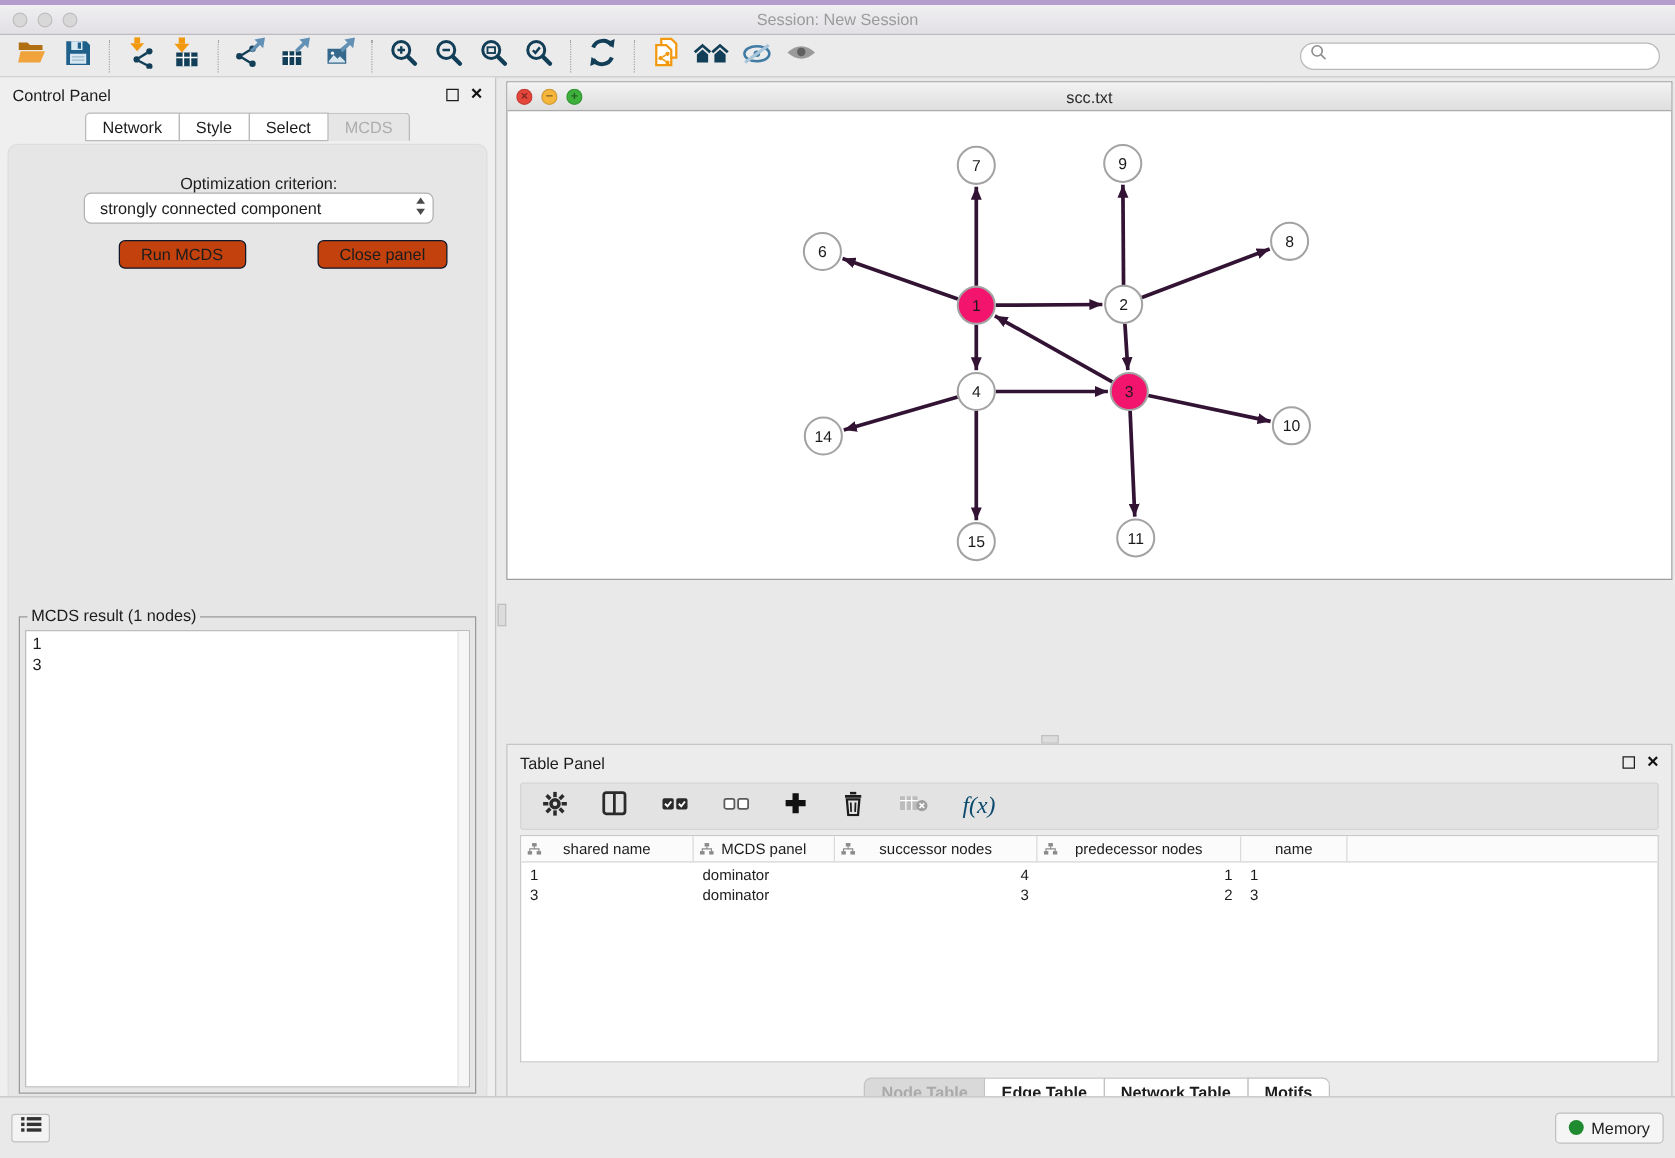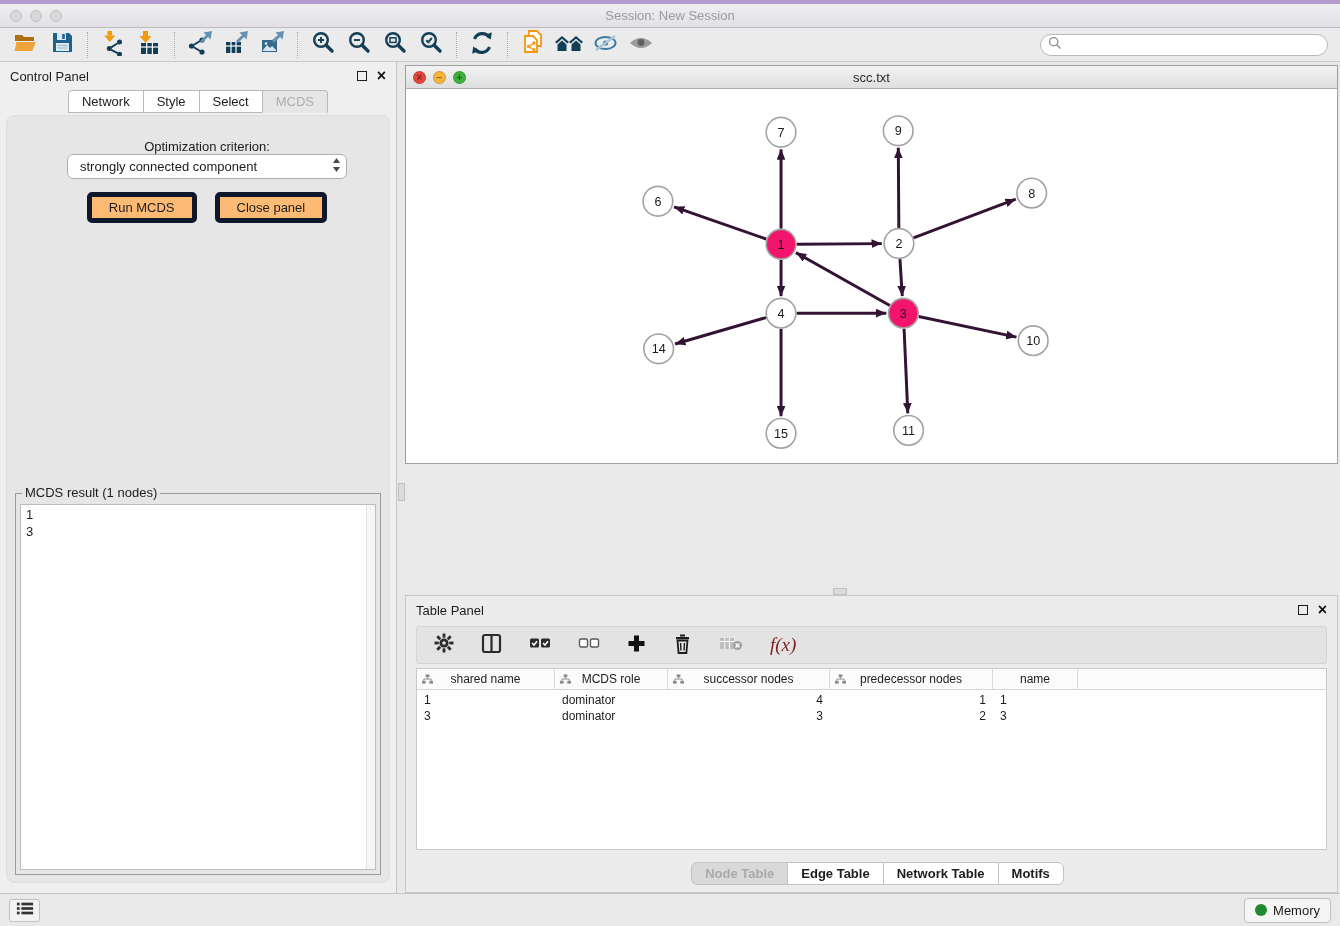--- a/index.html
+++ b/index.html
@@ -39,21 +39,21 @@
   .tab:first-child { border-radius:4px 0 0 0; }
   .tab:last-child { border-radius:0 4px 0 0; margin-right:0; }
   .tab.active { background:#e6e6e6; color:#aeaeae; border-bottom-color:#e6e6e6; }
   .cp-body { position:absolute; left:6px; right:6px; top:53px; bottom:10px; background:#e6e6e6;
     border-radius:8px; border:1px solid #dedede;padding-left:18px; }
   .opt-label { text-align:center; margin-top:23px; font-size:13px; }
   .dropdown { margin:0 42px 0; height:25px; background:#fff; border:1px solid #b0b0b0; border-radius:6px;
     display:flex; align-items:center; padding:0 5px 0 12px; font-size:13px; }
   .dropdown .val { flex:1; }
   .cp-buttons { display:flex; justify-content:center; gap:18px; margin-top:13px; }
-  .btn { background:#fdba74; border:5px solid #0f172a; border-radius:5px; padding:3px 17px; font-size:13px; }
+  .btn { background:#c2410c; border:1px solid #0f172a; border-radius:5px; padding:3px 17px; font-size:13px;margin-left:39px; }
 
   .result-group { position:absolute; left:8px; right:8px; top:377px; bottom:7px; border:1px solid #9a9a9a; }
   .result-legend { position:absolute; top:-9px; left:6px; background:#e6e6e6; padding:0 3px; font-size:13px; }
   .result-text { position:absolute; left:4px; right:4px; top:10px; bottom:4px; background:#fff;
     border:1px solid #bdbdbd; font-size:13px; padding:1px 5px; white-space:pre; line-height:17px; overflow:hidden; }
   .result-vtrack { position:absolute; right:5px; top:11px; bottom:5px; width:9px; background:#f6f6f6;
     border-left:1px solid #e4e4e4; }
 
   
   .network-window { position:absolute; left:405px; top:65px; right:2px; height:399px;
@@ -70,38 +70,38 @@
   .nw-canvas { position:absolute; top:24px; left:0; right:0; bottom:0; }
   .nw-canvas svg { width:100%; height:100%; display:block; }
   .grip-v { position:absolute; left:398px; top:483px; width:7px; height:18px; background:#dcdcdc; border:1px solid #c0c0c0; }
   .grip-h { position:absolute; left:833px; top:588px; width:14px; height:7px; background:#dcdcdc; border:1px solid #c0c0c0; }
 
   
   .table-panel { position:absolute; left:405px; top:595px; right:2px; bottom:33px; background:#ececec;
     border:1px solid #c6c6c6; }
   .tp-toolbar { margin:2px 10px 0; height:38px; background:#e3e3e3; border:1px solid #d4d4d4; border-radius:3px;
     display:flex; align-items:center; gap:27px; padding:0 17px; }
-  .fx { font-family:"Liberation Serif", serif; font-style:italic; font-size:19px; color:#7f1d1d; }
+  .fx { font-family:"Liberation Serif", serif; font-style:italic; font-size:19px; color:#0c4a6e; }
   .tp-table { position:absolute; left:10px; right:10px; top:72px; bottom:42px; background:#fff;
     border:1px solid #c9c9c9; overflow:hidden; }
   .thead { display:flex; height:21px; background:#fbfbfb; border-bottom:1px solid #d6d6d6; }
   .th { position:relative; display:flex; align-items:center; justify-content:center; gap:5px; font-size:12px;
     border-right:1px solid #dadada; flex:0 0 auto; }
   .th .hicon { position:absolute; left:5px; top:5px; }
   .tbody { padding-top:2px; }
   .tr { display:flex; height:16px; align-items:center; font-size:12px; }
   .td { flex:0 0 auto; padding:0 7px; overflow:hidden; white-space:nowrap; }
   .tp-tabs { position:absolute; bottom:7px; left:0; right:0; display:flex; justify-content:center; }
   .ttab { border:1px solid #c3c3c3; background:#fff; padding:3px 13px; font-size:13px; font-weight:700; margin-left:-1px; }
   .ttab:first-child { border-radius:6px 0 0 6px; margin-left:12px; }
   .ttab:last-child { border-radius:0 6px 6px 0; }
   .ttab.active { background:#d9d9d9; color:#aaaaaa; }
 
   
-  .statusbar { position:absolute; left:0; right:0; bottom:0; height:33px; background:#e9e9e9;
+  .statusbar { position:absolute; left:0; right:0; bottom:0; height:49px; background:#e9e9e9;
     border-top:1px solid #c3c3c3; display:flex; align-items:center; padding:0 9px; }
   .sb-btn { width:31px; height:23px; background:#f3f3f3; border:1px solid #c0c0c0; border-radius:3px;
     display:flex; align-items:center; justify-content:center; }
   .memory-btn { margin-left:auto; height:25px; background:#f5f5f5; border:1px solid #c0c0c0; border-radius:4px;
     display:flex; align-items:center; gap:6px; padding:0 10px; font-size:13px; }
   .mem-dot { width:12px; height:12px; border-radius:50%; background:#1f8a2f; }
 </style>
 </head>
 <body>
 
@@ -479,21 +479,21 @@
         </div>
         <div class="th" style="width: 113px;">
           <svg class="hicon" width="11" height="11" viewBox="0 0 12 12">
             <g fill="#8a8a8a">
               <rect x="4" y="0.5" width="4" height="3"></rect>
               <rect x="0" y="7.5" width="4" height="3"></rect>
               <rect x="8" y="7.5" width="4" height="3"></rect>
             </g>
             <path d="M6 3.5v2M2 7.5v-2h8v2" stroke="#8a8a8a" fill="none" stroke-width="1"></path>
           </svg>
-          <span>MCDS role</span>
+          <span>MCDS panel</span>
         </div>
         <div class="th" style="width: 162px;">
           <svg class="hicon" width="11" height="11" viewBox="0 0 12 12">
             <g fill="#8a8a8a">
               <rect x="4" y="0.5" width="4" height="3"></rect>
               <rect x="0" y="7.5" width="4" height="3"></rect>
               <rect x="8" y="7.5" width="4" height="3"></rect>
             </g>
             <path d="M6 3.5v2M2 7.5v-2h8v2" stroke="#8a8a8a" fill="none" stroke-width="1"></path>
           </svg>

